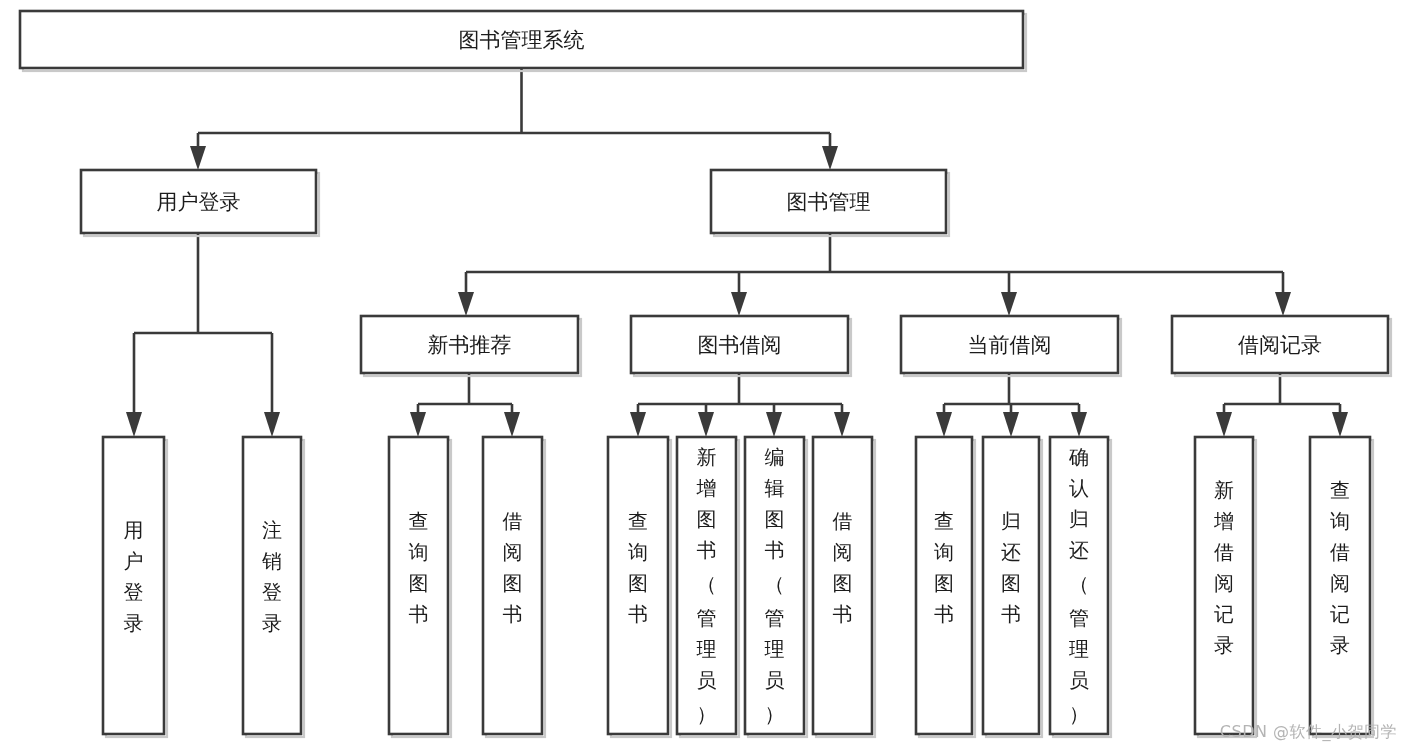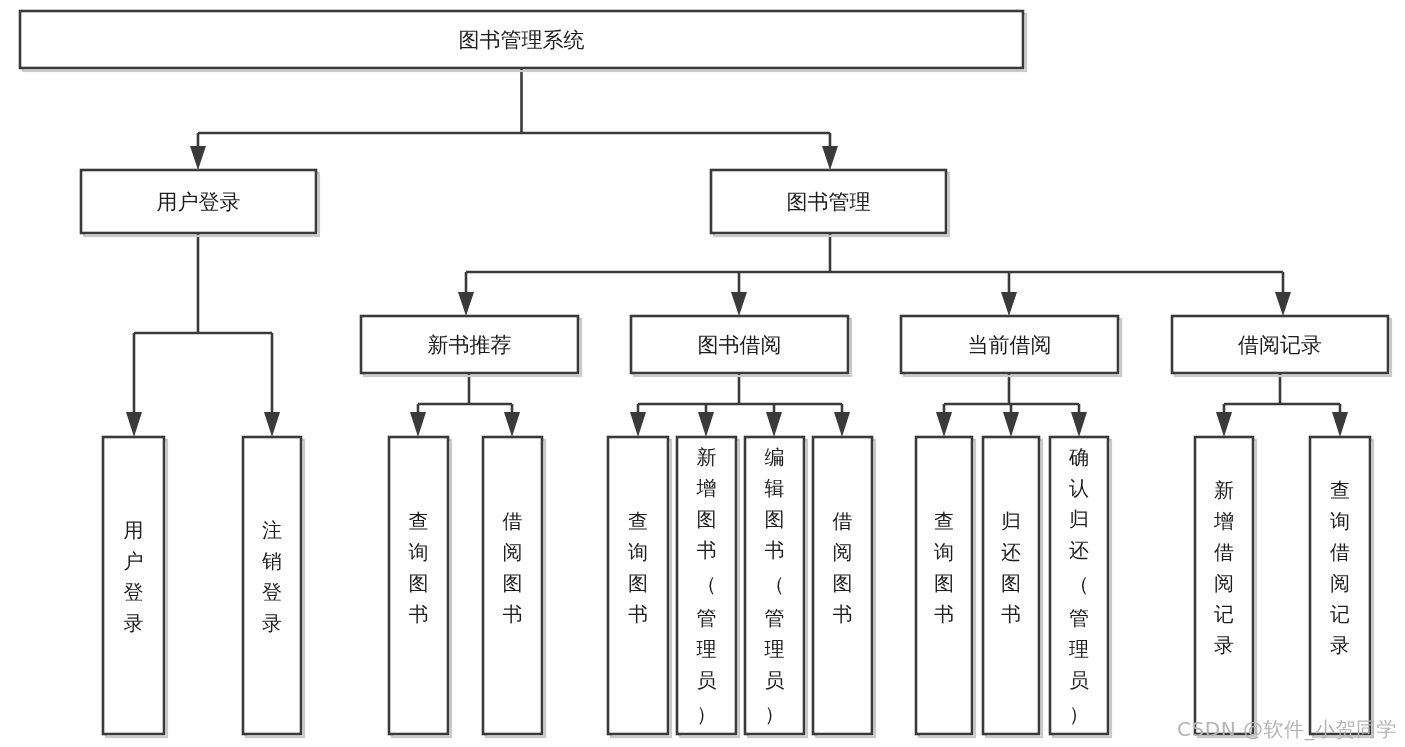--- a/index.html
+++ b/index.html
@@ -57,21 +57,21 @@
     fill: #1c1c1c;
     font-family: "DejaVu Sans", "Liberation Sans", sans-serif;
     font-size: 20px;
     text-anchor: middle;
   }
   .watermark {
     position: absolute;
     right: 8px;
     bottom: 4px;
     color: #b4b4b4;
-    font-size: 20px;
+    font-size: 16px;
     font-family: "DejaVu Sans", "Liberation Sans", sans-serif;
     letter-spacing: 0.5px;
     white-space: nowrap;
     pointer-events: none;
   }
 </style>
 </head>
 <body>
 
 <div id="diagram-root">

